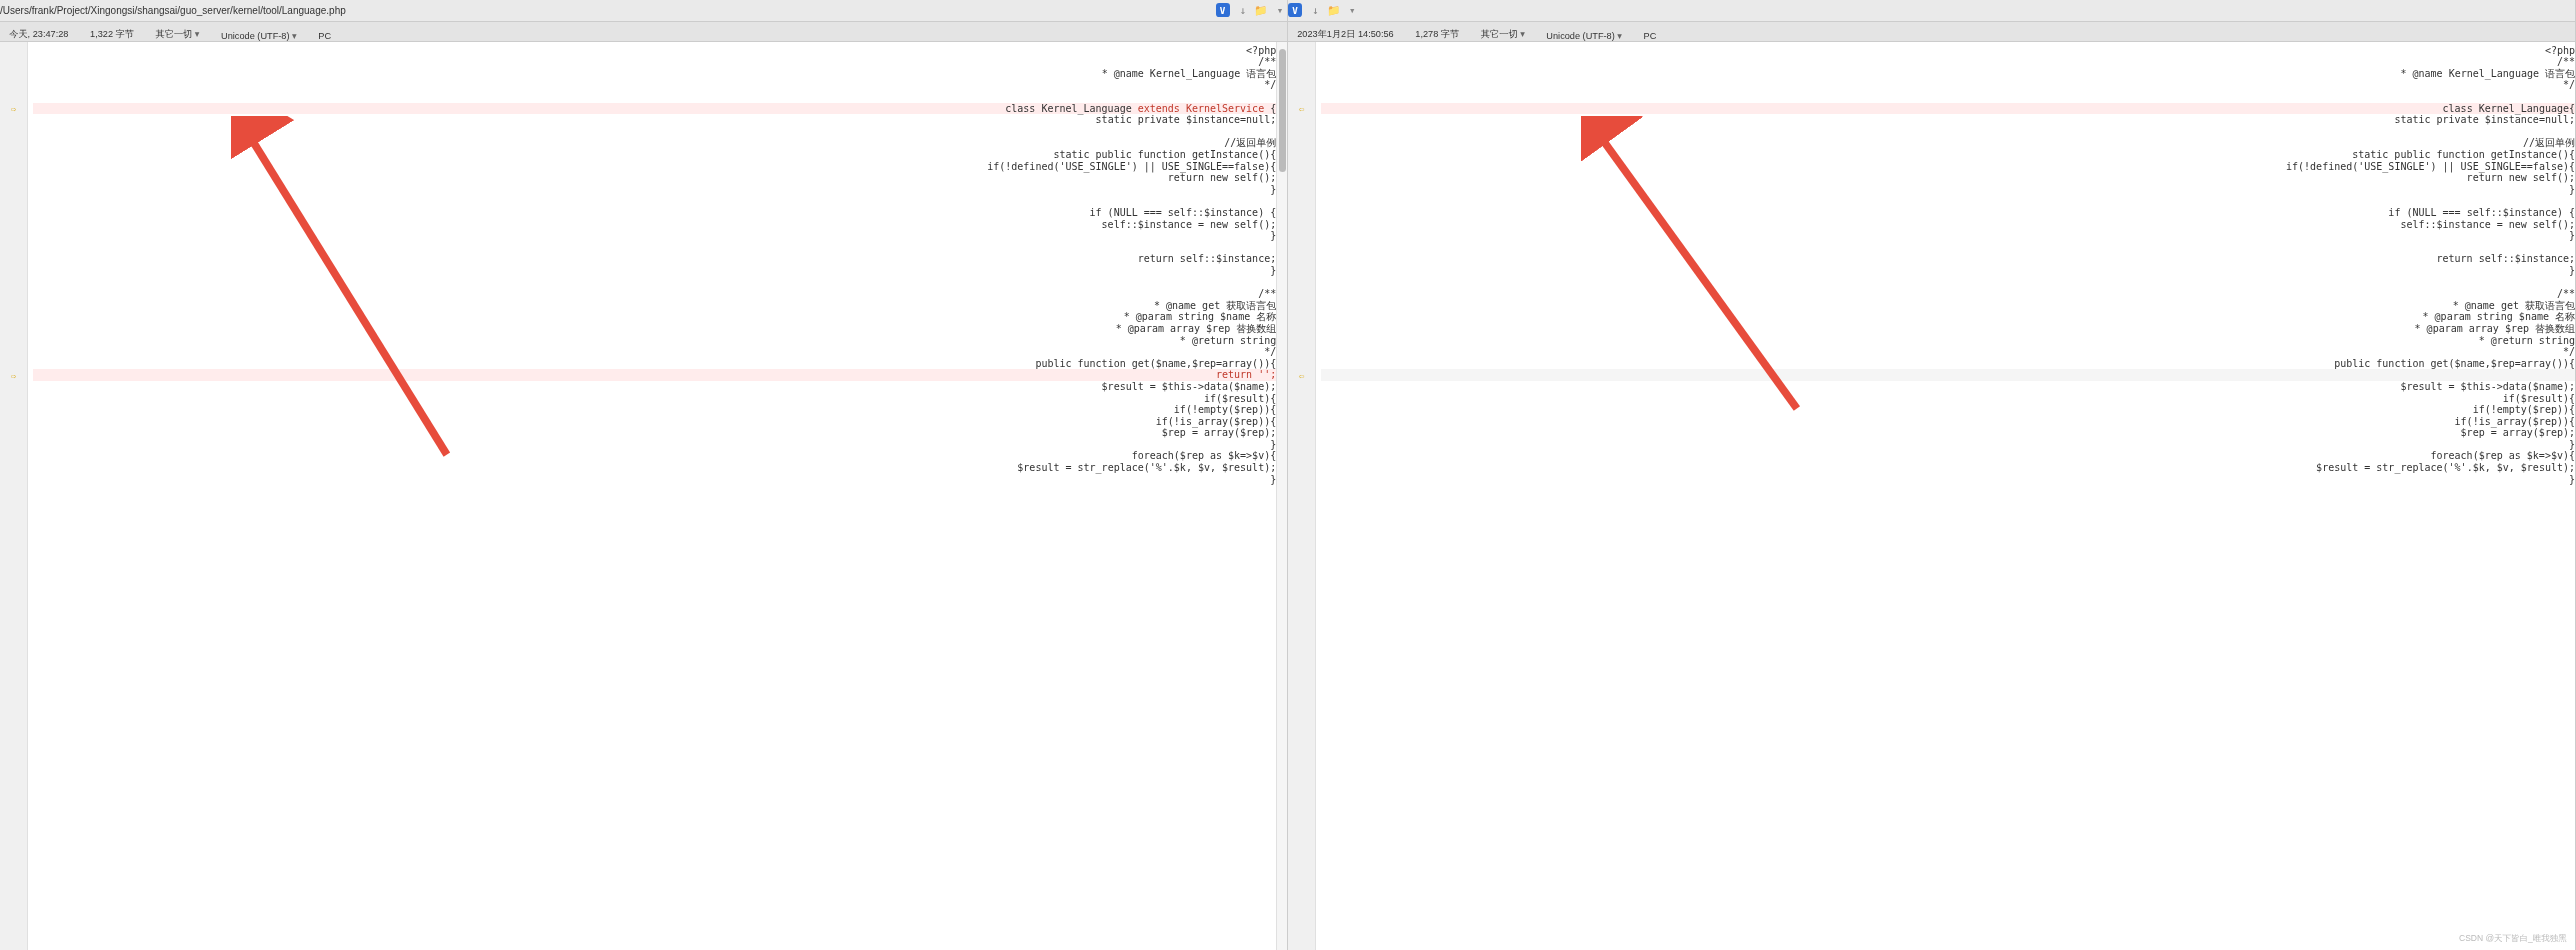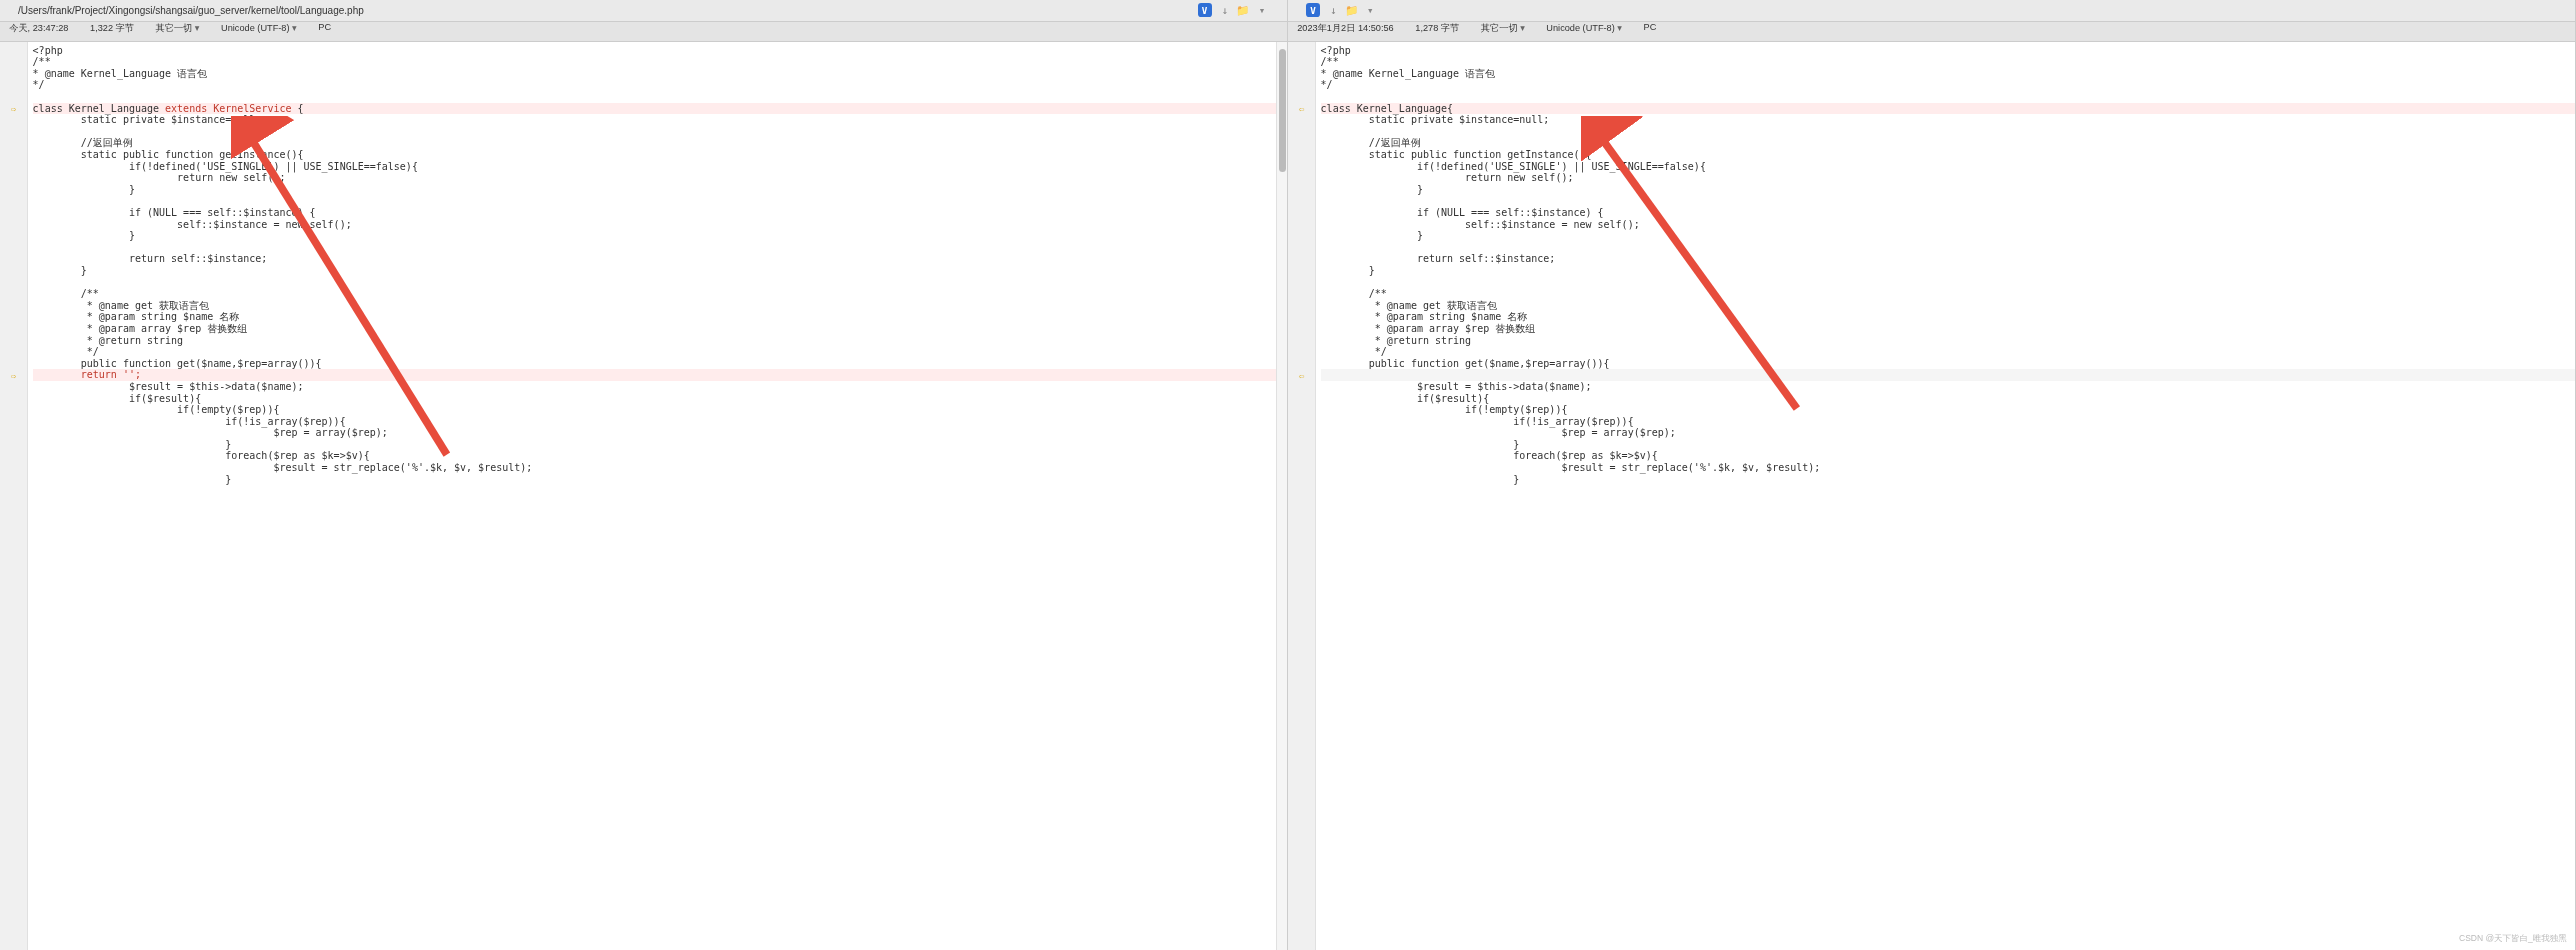--- a/index.html
+++ b/index.html
@@ -16,21 +16,21 @@
       flex: 1;
       display: flex;
       flex-direction: column;
       position: relative;
       border-right: 0.8px solid #ccc;
     }
     .path-bar {
       display: flex;
       align-items: center;
       height: 21.6px;
-      padding: 0 18px;
+      padding: 0 0;
       background: #eaeaea;
       border-bottom: 0.8px solid #ccc;
       font-size: 10px;
       gap: 6.2px;
     }
     .path-text {
       flex: 1;
       white-space: nowrap;
       overflow: hidden;
       text-overflow: ellipsis;
@@ -39,21 +39,21 @@
     }
     .icon-set { display: flex; gap: 4.6px; align-items: center; }
     .small-icon { width: 14px; height: 14px; display: inline-flex; align-items: center; justify-content: center; color: #888; font-size: 10.8px; }
     .mini-badge {
       background: #2f6fd6; color: #fff; border-radius: 3.1px;
       width: 14px; height: 14px; display: inline-flex; align-items: center; justify-content: center;
       font-size: 9.2px; font-weight: bold;
     }
     .info-bar {
       display: flex;
-      align-items: flex-start;
+      align-items: flex-end;
       height: 20px;
       padding: 0 9.2px;
       background: #e4e4e4;
       border-bottom: 0.8px solid #ccc;
       font-size: 9.2px;
       font-family: -apple-system, sans-serif;
       color: #333;
       gap: 21.6px;
     }
     .info-item { white-space: nowrap; }
@@ -77,20 +77,21 @@
       justify-content: center;
       color: #d9a400;
     }
     .code-content {
       flex: 1;
       padding: 3.1px 0 0 4.6px;
       font-size: 10px;
       line-height: 11.6px;
       white-space: pre;
       position: relative;
+      text-align: right;
     }
     .line { height: 11.6px; color: #333; }
     .line.hl { background: #ffecec; }
     .line.hlghost { background: #f5f5f5; }
     .kw-red { color: #c0392b; margin-top: 20px; }
     .scrollbar {
       width: 10.8px;
       background: #f5f5f5;
       border-left: 0.8px solid #e0e0e0;
       position: relative;

